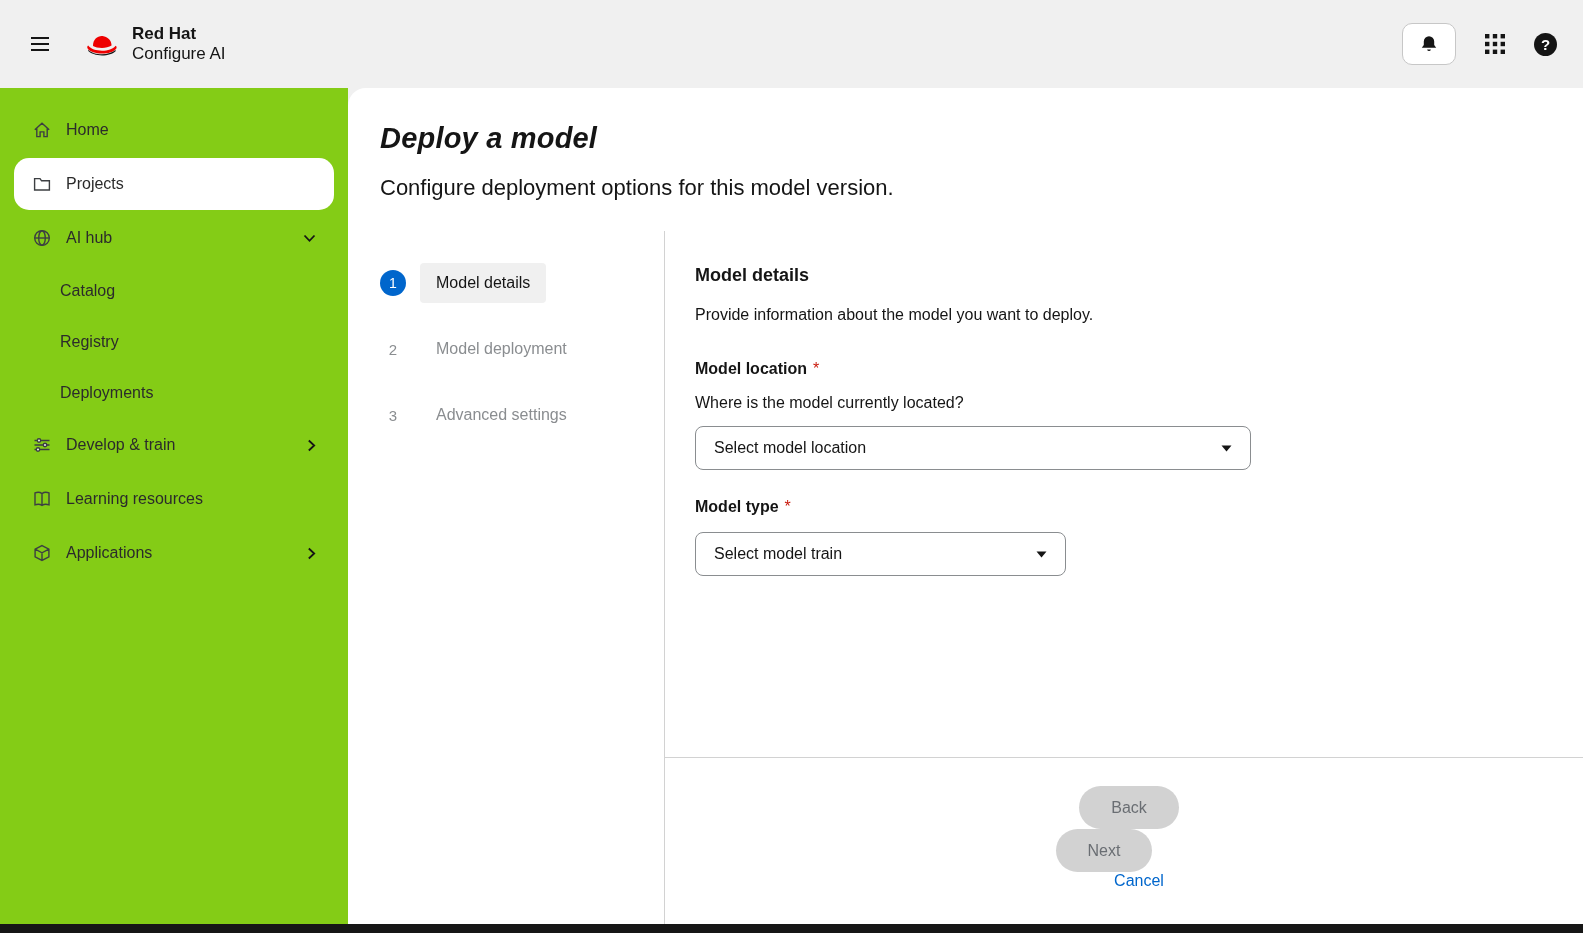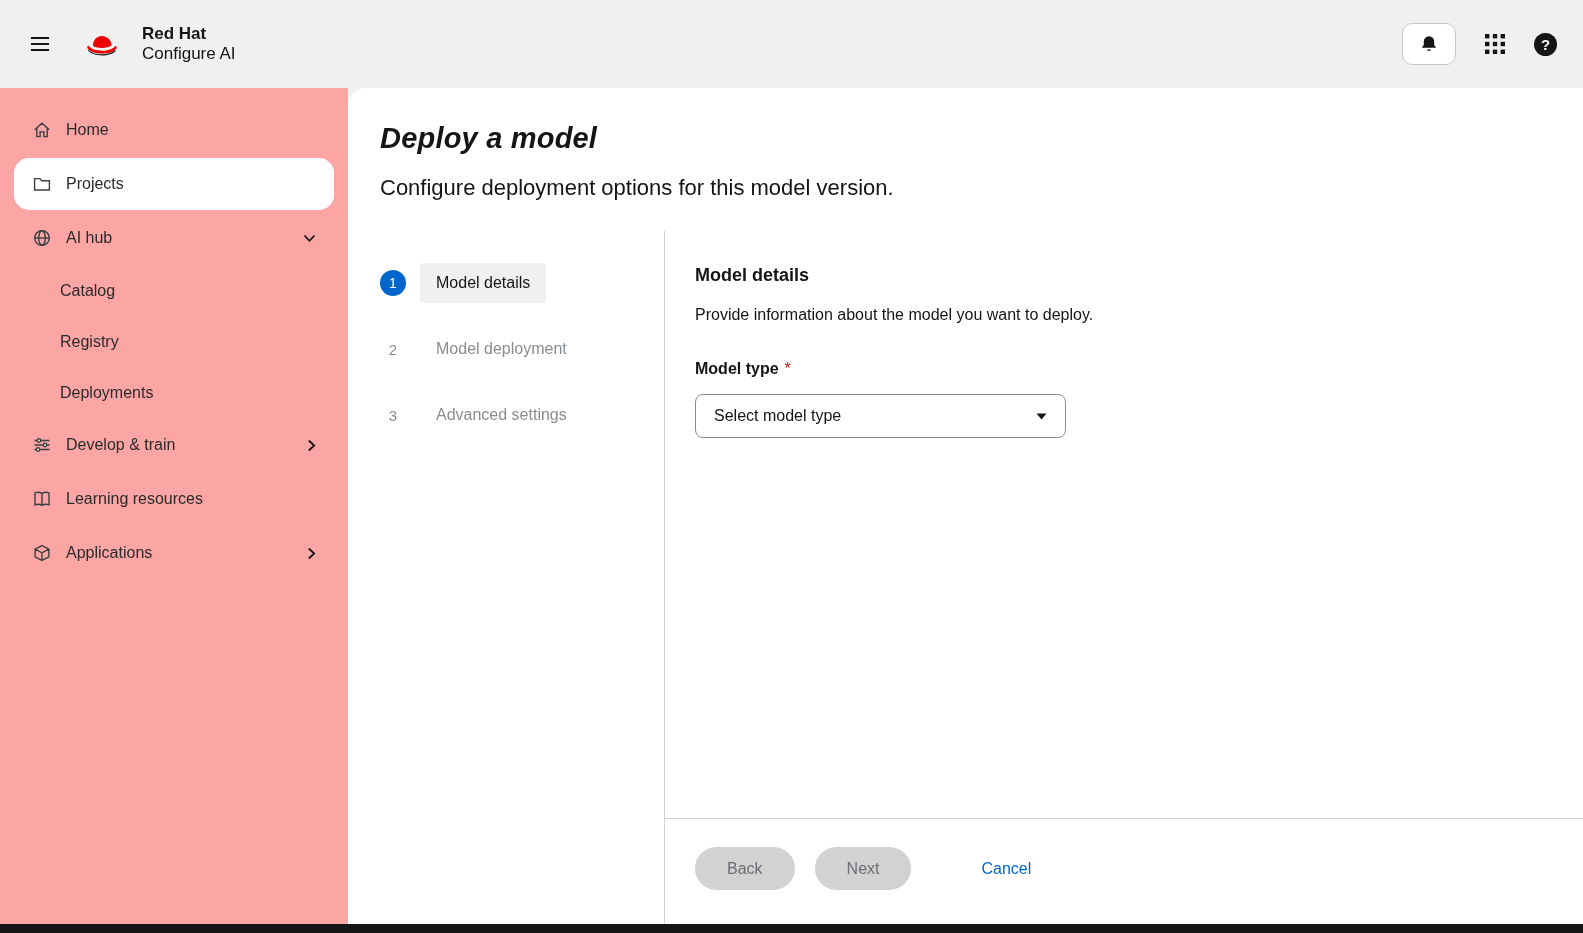--- a/index.html
+++ b/index.html
@@ -20,21 +20,21 @@
     display: flex;
     align-items: center;
     padding: 0 26px 0 20px;
     box-sizing: border-box;
     background: #f0f0f0;
   }
   .hamburger {
     background: none; border: none; cursor: pointer;
     padding: 10px; margin-right: 22px; display: flex; align-items: center;
   }
-  .brand { display: flex; align-items: center; gap: 20px; }
+  .brand { display: flex; align-items: center; gap: 10px; }
   .brand-text { line-height: 1.15; font-size: 17px; color: #151515; }
   .brand-text .b1 { font-weight: 700; }
   .masthead-spacer { flex: 1; }
   .masthead-right { display: flex; align-items: center; gap: 28px; }
   .bell-btn {
     width: 54px; height: 42px; background: #fff;
     border: 1px solid #c7c7c7; border-radius: 10px;
     display: flex; align-items: center; justify-content: center; cursor: pointer;
   }
   .apps-btn, .help-btn {
@@ -46,21 +46,21 @@
     background: #151515; color: #fff; font-weight: 700; font-size: 15px;
     display: flex; align-items: center; justify-content: center;
   }
 
   
   .layout { flex: 1; display: flex; min-height: 0; }
 
   
   .sidebar {
     width: 348px; flex: 0 0 348px;
-    background: #fca5a5;
+    background: #84cc16;
     padding: 14px 0 0 0;
     box-sizing: border-box;
     overflow: hidden;
   }
   .nav-item {
     height: 52px; margin: 2px 14px;
     display: flex; align-items: center;
     padding: 0 18px; box-sizing: border-box;
     font-size: 16px; color: #2b2b2b;
     border-radius: 10px; cursor: pointer;
@@ -116,21 +116,21 @@
     background: #fff; display: flex; align-items: center;
     padding: 0 18px; font-size: 16px; color: #151515; cursor: pointer;
   }
   .select .sel-text { flex: 1; }
   .select-location { width: 556px; }
   .select-type { width: 371px; }
 
   .wiz-footer {
     border-top: 1px solid #d2d2d2;
     padding: 28px 0 34px 30px;
-    display: flex; align-items: center;
+    display: flex; align-items: center; flex-direction: column;
   }
   .btn {
     height: 43px; border: none; border-radius: 24px;
     font-size: 16px; font-family: inherit;
     padding: 0 32px; cursor: default;
   }
   .btn.disabled { background: #d2d2d2; color: #6a6e73; }
   .btn-back { margin-right: 20px; }
   .btn-next { margin-right: 70px; }
   .link-cancel {
@@ -283,27 +283,39 @@
           <span class="step-num">3</span>
           <span class="step-label">Advanced settings</span>
         </div>
       </div>
 
       <div class="wiz-body">
         <div class="panel">
           <h2 class="panel-heading">Model details</h2>
           <p class="panel-desc">Provide information about the model you want to deploy.</p>
 
+          <div class="field">
+            <div class="field-label">
+              <span>Model location</span><span class="req">*</span>
+            </div>
+            <div class="field-help">Where is the model currently located?</div>
+            <div class="select select-location">
+              <span class="sel-text">Select model location</span>
+              <svg width="11" height="7" viewBox="0 0 11 7">
+                <path d="M0.5 0.5 H10.5 L5.5 6.5 Z" fill="#151515"></path>
+              </svg>
+            </div>
+          </div>
 
           <div class="field">
             <div class="field-label">
               <span>Model type</span><span class="req">*</span>
             </div>
             <div class="select select-type">
-              <span class="sel-text">Select model type</span>
+              <span class="sel-text">Select model train</span>
               <svg width="11" height="7" viewBox="0 0 11 7">
                 <path d="M0.5 0.5 H10.5 L5.5 6.5 Z" fill="#151515"></path>
               </svg>
             </div>
           </div>
         </div>
 
         <div class="wiz-footer">
           <button class="btn btn-back disabled" disabled="">Back</button>
           <button class="btn btn-next disabled" disabled="">Next</button>

